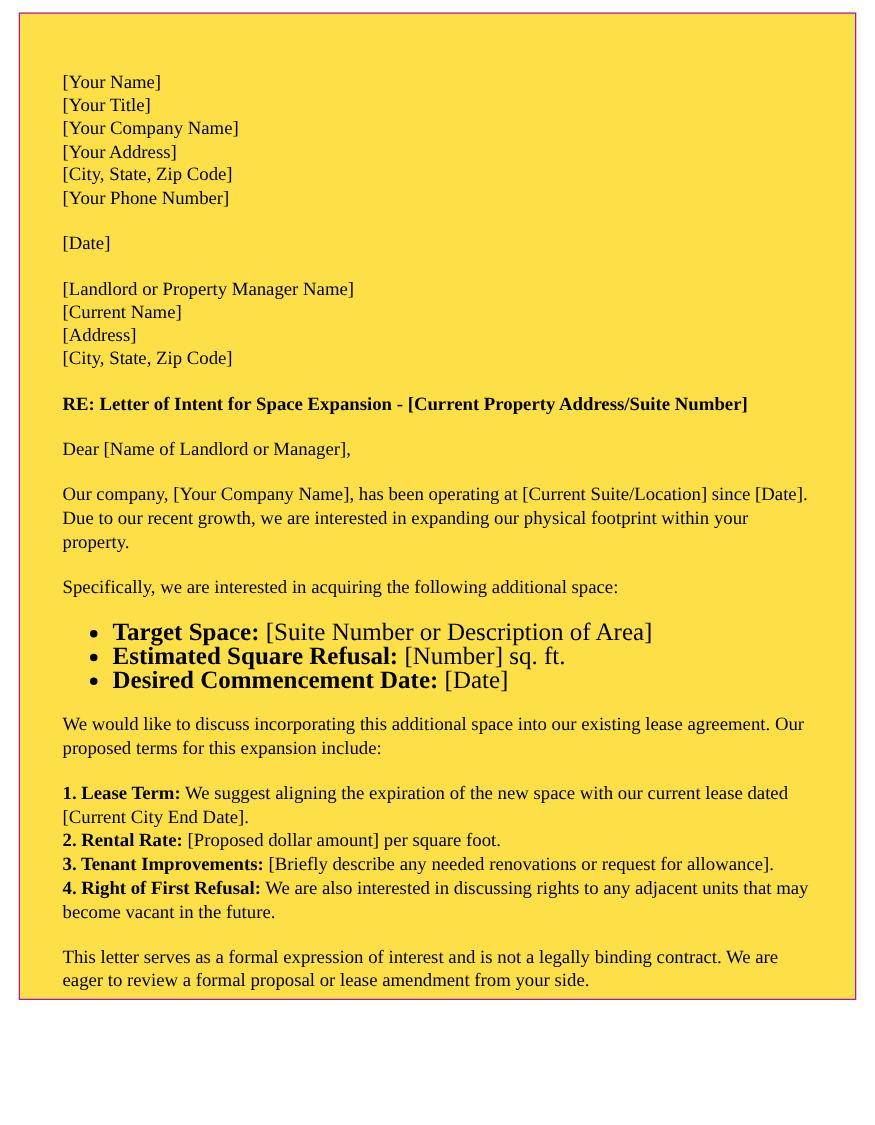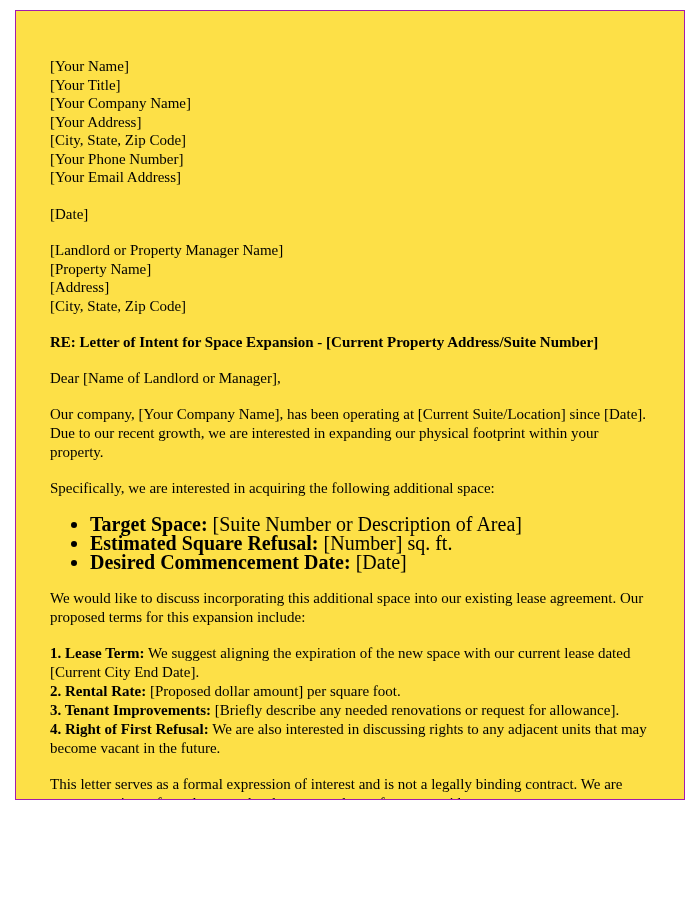--- a/index.html
+++ b/index.html
@@ -57,30 +57,29 @@
 
 <div class="page">
 
   <div class="block">
     <div class="line">[Your Name]</div>
     <div class="line">[Your Title]</div>
     <div class="line">[Your Company Name]</div>
     <div class="line">[Your Address]</div>
     <div class="line">[City, State, Zip Code]</div>
     <div class="line">[Your Phone Number]</div>
-    <div class="line">[Your Email Address]</div>
   </div>
 
   <div class="block">
     <div class="line">[Date]</div>
   </div>
 
   <div class="block">
     <div class="line">[Landlord or Property Manager Name]</div>
-    <div class="line">[Property Name]</div>
+    <div class="line">[Current Name]</div>
     <div class="line">[Address]</div>
     <div class="line">[City, State, Zip Code]</div>
   </div>
 
   <p class="para subject">RE: Letter of Intent for Space Expansion - [Current Property Address/Suite Number]</p>
 
   <p class="para">Dear [Name of Landlord or Manager],</p>
 
   <p class="para">Our company, [Your Company Name], has been operating at [Current Suite/Location] since [Date]. Due to our recent growth, we are interested in expanding our physical footprint within your property.</p>
 

